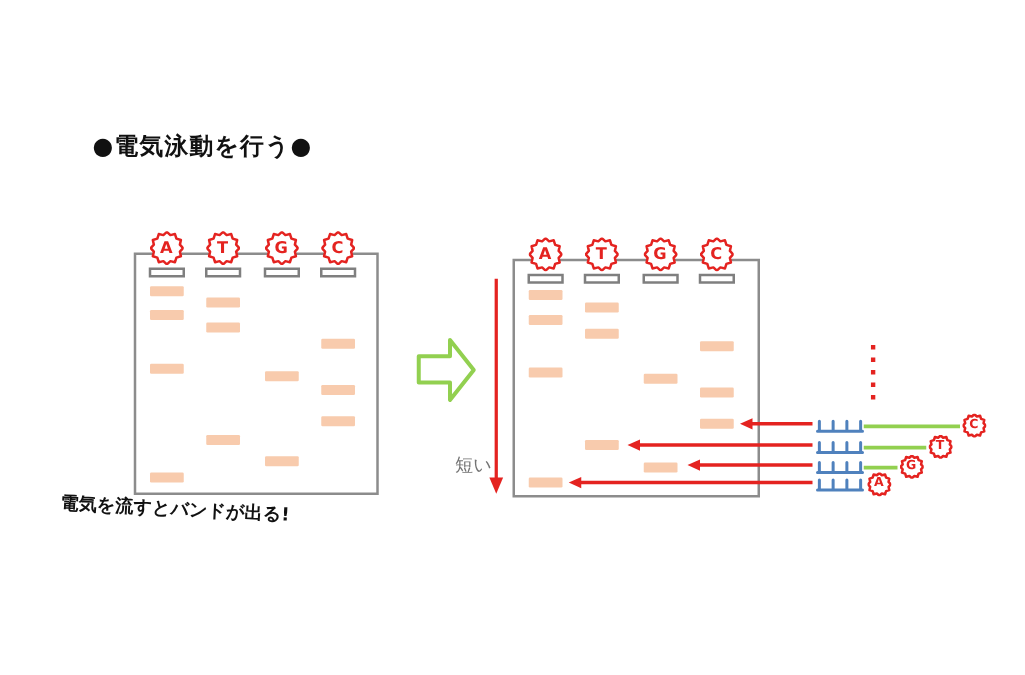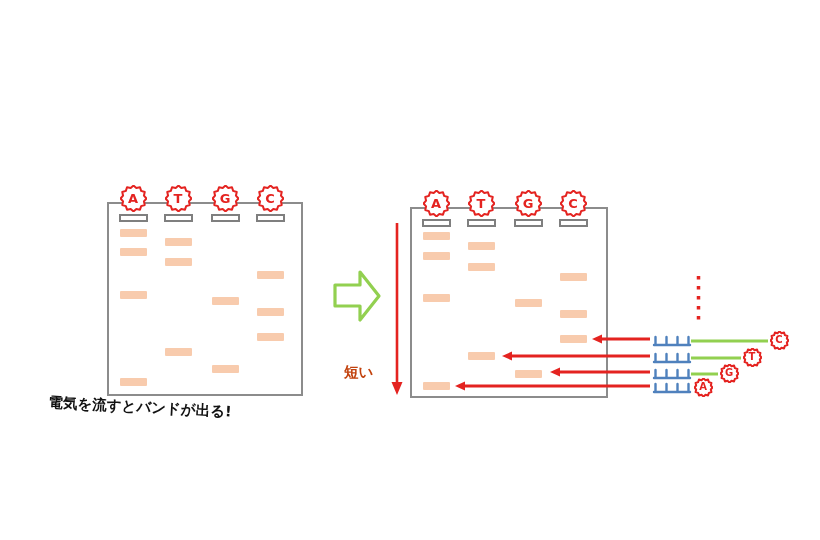--- a/index.html
+++ b/index.html
@@ -24,29 +24,30 @@
   .seal .letter {
     position:absolute; left:0; top:0; width:100%; height:100%;
     display:flex; align-items:center; justify-content:center;
     color:#e42320; font-weight:bold; line-height:1;
   }
   .caption {
     position:absolute; left:49px; top:393px; font-size:14.5px; font-weight:600; color:#111;
     transform:rotate(3deg); transform-origin:left top; white-space:nowrap;
   }
   .short-label {
-    position:absolute; left:344px; top:363px; font-size:14.5px; font-weight:700; color:#c2410c;
+    position:absolute; left:364px; top:363px; font-size:14.5px; font-weight:400; color:#737373;
     white-space:nowrap;
   }
   #overlay { position:absolute; left:0; top:0; width:820px; height:540px; }
 </style>
 </head>
 <body>
 
 <div class="canvas">
+  <div class="title">●電気泳動を行う●</div>
 
   <div class="gel-box" id="gel-left" style="left: 107px; top: 202px; width: 196px; height: 194px;"></div>
   <div class="gel-box" id="gel-right" style="left: 410px; top: 207px; width: 198px; height: 191px;"></div>
 
   <svg id="overlay">
 
     <polygon points="335,285 360,285 360,272 379,296 360,320 360,306 335,306" fill="#ffffff" stroke="#92d050" stroke-width="3.2" stroke-linejoin="round"></polygon>
 
     <line x1="397" y1="223" x2="397" y2="384" stroke="#e42320" stroke-width="2.6"></line>
     <polygon points="397,395 391.5,382 402.5,382" fill="#e42320"></polygon>

